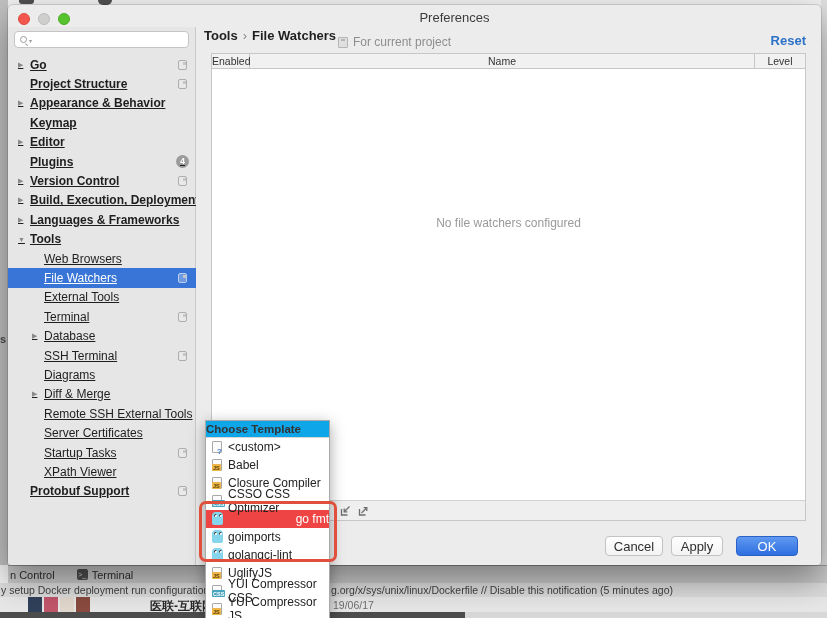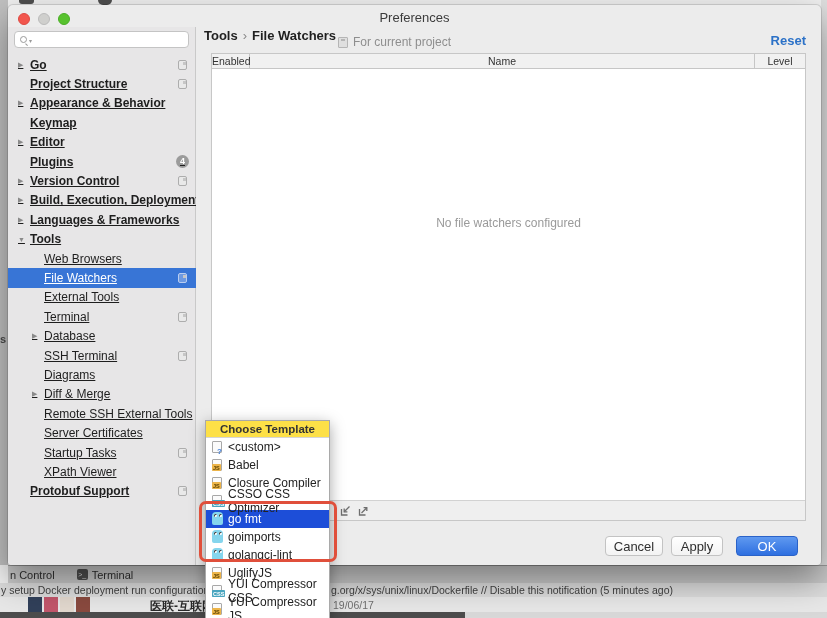--- a/index.html
+++ b/index.html
@@ -26,21 +26,21 @@
   #bg-appstrip { left:0; top:597px; width:827px; height:15px; background:#E7E7E7; }
   .thumb { position:absolute; top:0; width:14px; height:15px; }
   #bg-appstrip .title { position:absolute; left:150px; top:1px; font-size:12px; font-weight:bold; color:#2B2B2B; white-space:nowrap; }
   #bg-appstrip .date { position:absolute; left:333px; top:2px; font-size:10.5px; color:#6F6F6F; }
   #bg-bottombar-dark { left:0; top:612px; width:465px; height:6px; background:#4D4D4D; }
   #bg-bottombar-light { left:465px; top:612px; width:362px; height:6px; background:#D8D8D8; }
 
   
   #dialog { left:8px; top:5px; width:813px; height:560px; background:#ECECEC;
     border-radius:5px 5px 4px 4px; box-shadow:0 14px 34px rgba(0,0,0,.40), 0 0 0 1px rgba(0,0,0,.12); }
-  #titlebar { position:absolute; left:0; top:0; width:100%; height:22px; }
+  #titlebar { position:absolute; left:0; top:0; width:100%; height:22px;padding-left:40px; }
   .tl { position:absolute; top:8px; width:12px; height:12px; border-radius:50%; }
   #tl-close { left:10px; background:#F2564D; border:0.5px solid #DF4942; }
   #tl-min   { left:30px; background:#CFCFCD; border:0.5px solid #BBB; }
   #tl-zoom  { left:50px; background:#58C22E; border:0.5px solid #4AAE26; }
   #win-title { position:absolute; top:5px; width:100%; text-align:center; font-size:13px; color:#3C3C3C; }
 
   
   #sidebar { position:absolute; left:0; top:22px; width:188px; height:538px;
     background:#E7E6E7; border-right:1px solid #C9C9C9; border-radius:0 0 0 4px; }
   #searchbox { position:absolute; left:6px; top:4px; width:175px; height:17px; background:#FFF;
@@ -94,24 +94,24 @@
   
   .btn { position:absolute; top:531px; height:20px; border-radius:4px; font-size:13px; text-align:center;
     line-height:19px; background:linear-gradient(#FFFFFF,#F3F3F3); border:1px solid #C3C3C3; color:#2E2E2E; cursor:pointer; }
   #btn-cancel { left:597px; width:58px; }
   #btn-apply { left:663px; width:52px; }
   #btn-ok { left:728px; width:62px; background:linear-gradient(#5F99F0,#2E6FE0); border:1px solid #2A62C8; color:#FFF; }
 
   
   #popup { left:205px; top:420px; width:125px; background:#FFF; border:1px solid #A9A9A9;
     box-shadow:0 4px 14px rgba(0,0,0,.35); z-index:40; }
-  #popup-title { height:17px; background:#fde047; border-bottom:1px solid #D6D6D6;
-    font-size:11.5px; font-weight:bold; color:#333; text-align:center; line-height:17px; }
+  #popup-title { height:17px; background:#0ea5e9; border-bottom:1px solid #D6D6D6;
+    font-size:11.5px; font-weight:bold; color:#333; line-height:17px; }
   .pop-row { height:18px; display:flex; align-items:center; padding-left:5px; font-size:12px; color:#222; cursor:pointer; }
-  .pop-row.selected { background:#1d4ed8; color:#FFF; }
+  .pop-row.selected { background:#ef4444; color:#FFF;justify-content:space-between; }
   .pop-ic { flex:none; width:13px; margin-right:4px; position:relative; height:14px; }
   .file-ic { position:absolute; left:1px; top:1px; width:10px; height:12px; background:#FBFBFB;
     border:1px solid #A8A8A8; border-radius:1px; }
   .badge { position:absolute; bottom:-1px; left:-1px; font-size:5.5px; font-weight:bold; line-height:6px;
     padding:0.5px 1px; border-radius:1px; }
   .badge.js { background:#EDB54A; color:#5A4200; }
   .badge.css { background:#49A5BF; color:#FFF; }
   .badge.q { background:transparent; color:#3B7BD8; font-size:8px; left:auto; right:-2px; bottom:-3px; }
   .go-ic { position:absolute; left:1px; top:0; width:11px; height:13px; background:#85D5ED;
     border-radius:4px 4px 2px 2px; }

